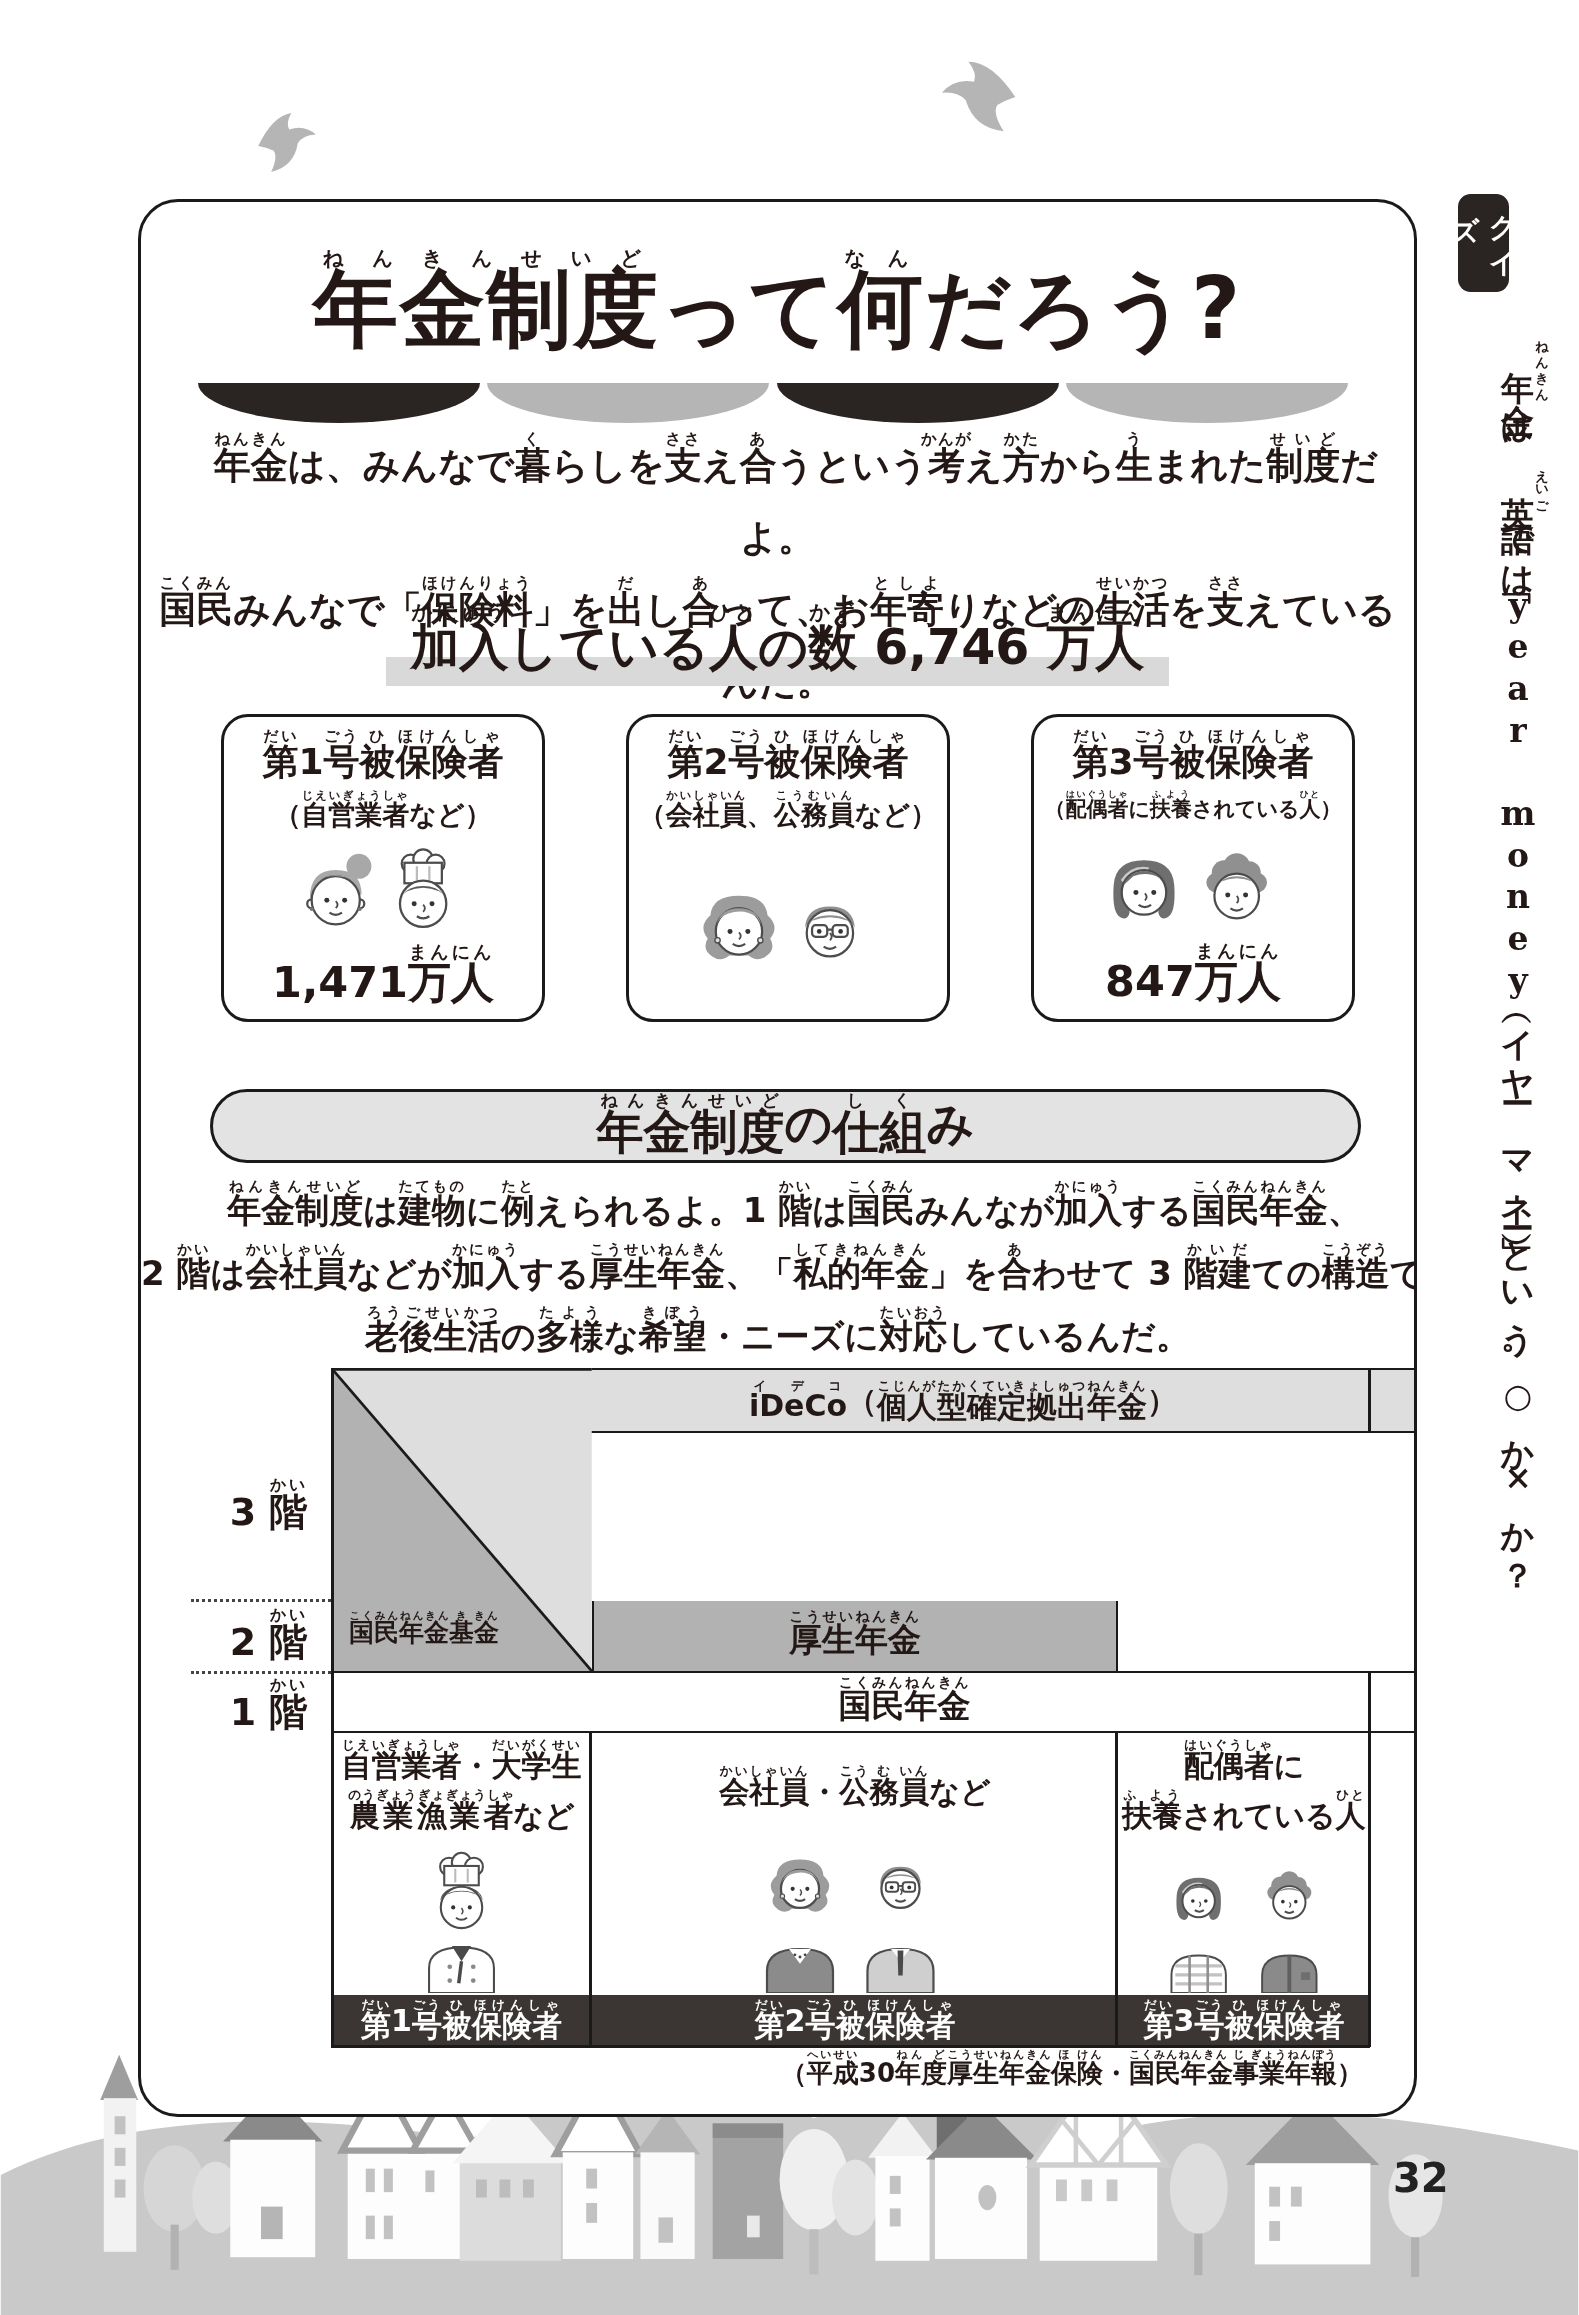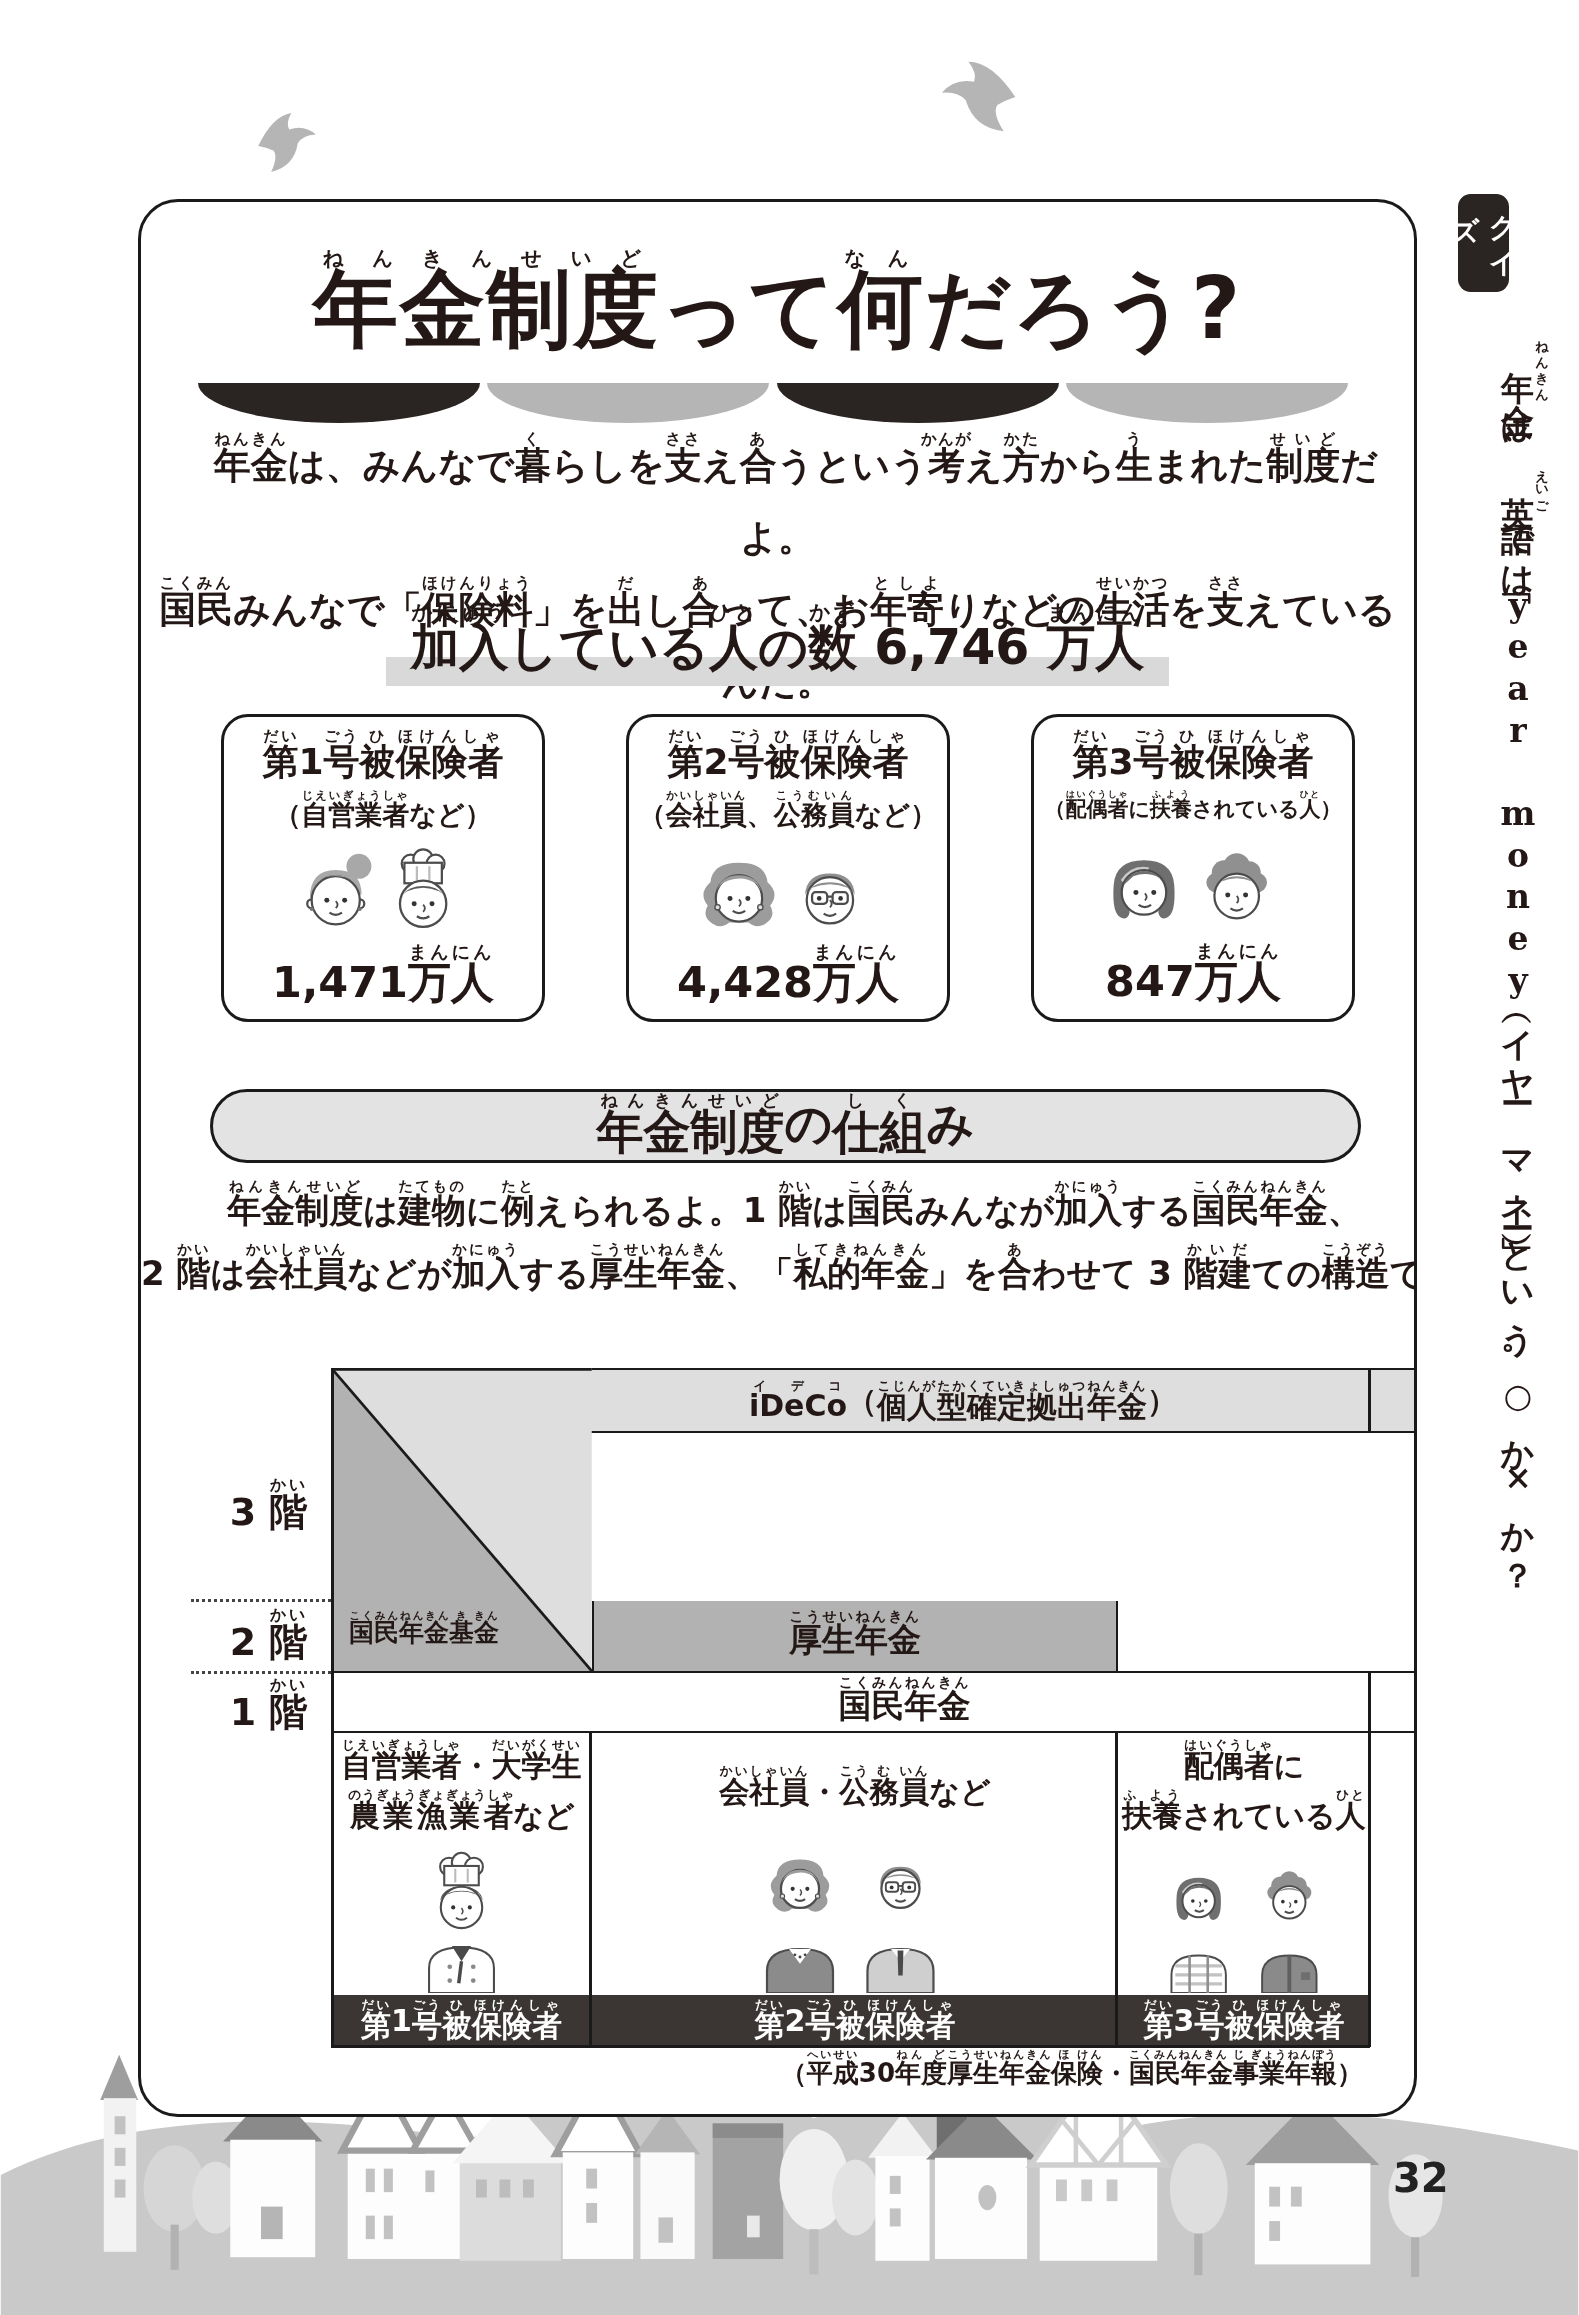--- a/index.html
+++ b/index.html
@@ -296,21 +296,20 @@
           <path d="M137,64 Q142,52 162,52 Q182,52 187,64 L182,58 Q162,50 142,58 Z" fill="#8f8f8f"></path>
           <rect x="142" y="63" width="17" height="13" rx="4" fill="none" stroke="#4c4c4c" stroke-width="2.5"></rect>
           <rect x="165" y="63" width="17" height="13" rx="4" fill="none" stroke="#4c4c4c" stroke-width="2.5"></rect>
           <path d="M159,68 H165" stroke="#4c4c4c" stroke-width="2.5"></path>
           <circle cx="150" cy="70" r="2.6" fill="#333"></circle>
             <circle cx="174" cy="70" r="2.6" fill="#333"></circle>
           <path d="M162,72 q4,4 0,8" fill="none" stroke="#4c4c4c" stroke-width="2"></path>
           <path d="M155,87 Q162,92 169,87" fill="none" stroke="#4c4c4c" stroke-width="2.5"></path>
         </svg>
       </div>
-      <div class="ibox-count">4,428<ruby>万人<rt>まんにん</rt></ruby></div>
     </div>
 
     <div class="ibox">
       <div class="ibox-title"><ruby>第<rt>だい</rt></ruby>3<ruby>号<rt>ごう</rt></ruby><ruby>被<rt>ひ</rt></ruby><ruby>保険者<rt>ほけんしゃ</rt></ruby></div>
       <div class="ibox-sub small">（<ruby>配偶者<rt>はいぐうしゃ</rt></ruby>に<ruby>扶養<rt>ふよう</rt></ruby>されている<ruby>人<rt>ひと</rt></ruby>）</div>
       <div class="ibox-faces">
         <svg width="208" height="107" viewBox="0 0 230 120">
           <path d="M34,98 Q24,94 26,62 Q28,34 60,34 Q92,34 94,62 Q96,94 86,98 Q78,102 76,92 Q86,62 76,50 Q60,42 46,52 Q34,62 44,92 Q42,102 34,98 Z" fill="#6f6f6f"></path>
           <path d="M34,56 Q46,38 66,42 L60,52 Q48,50 40,62 Z" fill="#c9c9c9"></path>
           <circle cx="60" cy="70" r="25" fill="#fff" stroke="#4c4c4c" stroke-width="2.5"></circle>
@@ -334,20 +333,21 @@
       </div>
       <div class="ibox-count">847<ruby>万人<rt>まんにん</rt></ruby></div>
     </div>
   </div>
 
   <div class="pill"><ruby>年金制度<rt>ねんきんせいど</rt></ruby>の<ruby>仕組<rt>しく</rt></ruby>み</div>
 
   <div class="spara">
     <div>　<ruby>年金制度<rt>ねんきんせいど</rt></ruby>は<ruby>建物<rt>たてもの</rt></ruby>に<ruby>例<rt>たと</rt></ruby>えられるよ。1 <ruby>階<rt>かい</rt></ruby>は<ruby>国民<rt>こくみん</rt></ruby>みんなが<ruby>加入<rt>かにゅう</rt></ruby>する<ruby>国民年金<rt>こくみんねんきん</rt></ruby>、</div>
     <div>2 <ruby>階<rt>かい</rt></ruby>は<ruby>会社員<rt>かいしゃいん</rt></ruby>などが<ruby>加入<rt>かにゅう</rt></ruby>する<ruby>厚生年金<rt>こうせいねんきん</rt></ruby>、「<ruby>私的年金<rt>してきねんきん</rt></ruby>」を<ruby>合<rt>あ</rt></ruby>わせて 3 <ruby>階建<rt>かいだ</rt></ruby>ての<ruby>構造<rt>こうぞう</rt></ruby>で、</div>
+    <div><ruby>老後生活<rt>ろうごせいかつ</rt></ruby>の<ruby>多様<rt>たよう</rt></ruby>な<ruby>希望<rt>きぼう</rt></ruby>・ニーズに<ruby>対応<rt>たいおう</rt></ruby>しているんだ。</div>
   </div>
 
   <div class="diagram-wrap">
     <div class="floor-label" style="top:109px;">3 <ruby>階<rt>かい</rt></ruby></div>
     <div class="dotline" style="top:231px;"></div>
     <div class="floor-label" style="top:239px;">2 <ruby>階<rt>かい</rt></ruby></div>
     <div class="dotline" style="top:303px;"></div>
     <div class="floor-label" style="top:309px;">1 <ruby>階<rt>かい</rt></ruby></div>
 
     <div class="building">

